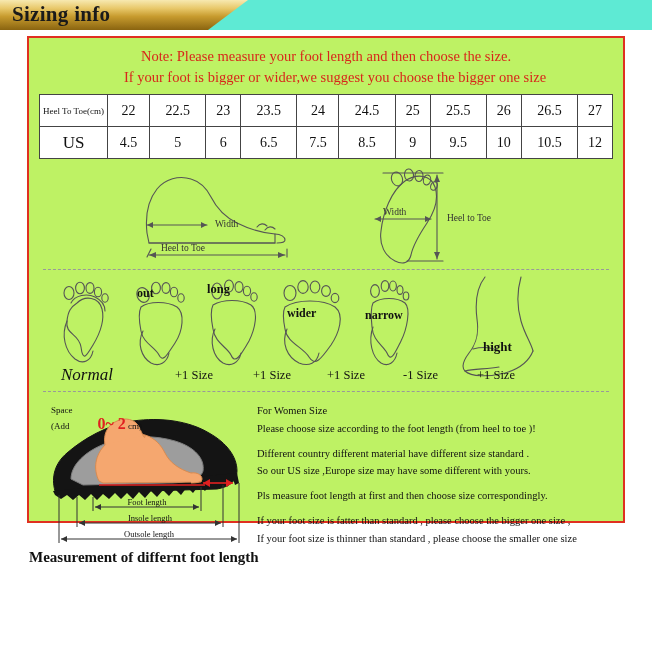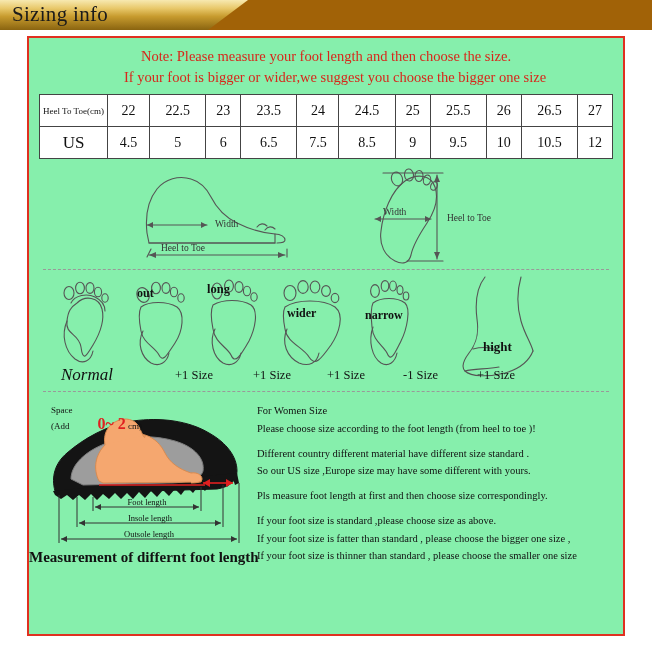--- a/index.html
+++ b/index.html
@@ -11,22 +11,23 @@
     font-family: "Liberation Sans", sans-serif;
     overflow: hidden;
     position: relative;
   }
 
   
   .header {
     position: relative;
     width: 652px;
     height: 30px;
-    background: #a16207;
+    background: #5eead4;
     overflow: hidden;
+    font-weight: bold;
   }
   .header-gold {
     position: absolute;
     top: 0; left: 0;
     width: 652px; height: 30px;
     background: linear-gradient(180deg, #f7e9b0 0%, #e8c86a 28%, #c79b2e 55%, #8a6410 100%);
     clip-path: polygon(0 0, 248px 0, 208px 30px, 0 30px);
   }
   .header-title {
     position: absolute;
@@ -36,23 +37,23 @@
     color: #1a1a1a;
     letter-spacing: 0.3px;
   }
 
   
   .frame {
     position: absolute;
     left: 27px;
     top: 36px;
     width: 598px;
-    height: 600px;
+    height: 487px;
     border: 2px solid #e03020;
-    background: #86efac;
+    background: #bef264;
   }
 
   
   .note {
     padding: 8px 10px 4px 10px;
     text-align: center;
     color: #d8261a;
     font-family: "Liberation Serif", serif;
     font-size: 14.5px;
     line-height: 1.45;
@@ -421,20 +422,19 @@
         </div>
       </div>
     </div>
 
     <div class="bottom-text">
       <p>For Women Size</p>
       <p class="gap">Please choose size according to the foot length (from heel to toe )!</p>
       <p>Different country different material have different size standard .</p>
       <p class="gap">So our US size ,Europe size may have some different with yours.</p>
       <p class="gap">Pls measure foot length at first and then choose size correspondingly.</p>
-      <p>If your foot size is standard ,please choose size as above.</p>
       <p>If your foot size is fatter than standard , please choose the bigger one size ,</p>
       <p>If your foot size is thinner than standard , please choose the smaller one size</p>
     </div>
 
     <div class="measure-caption">Measurement of differnt foot length</div>
   </div>
 </div>
 
 </body></html>

